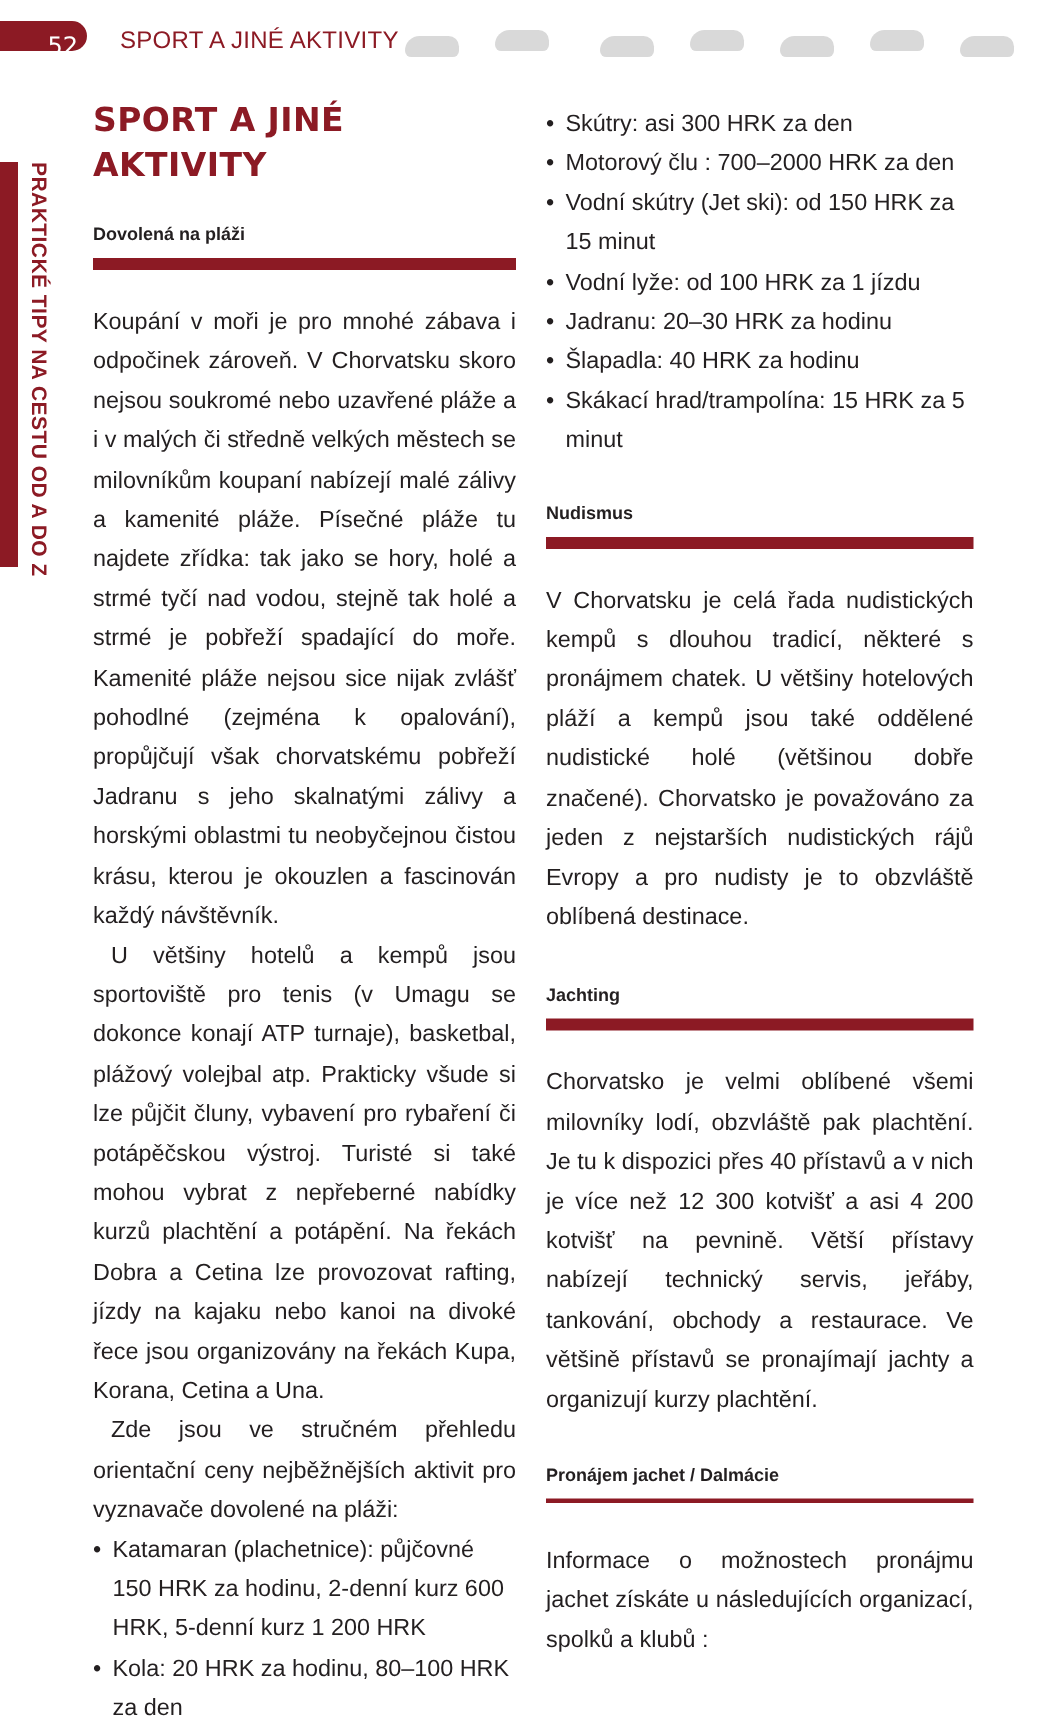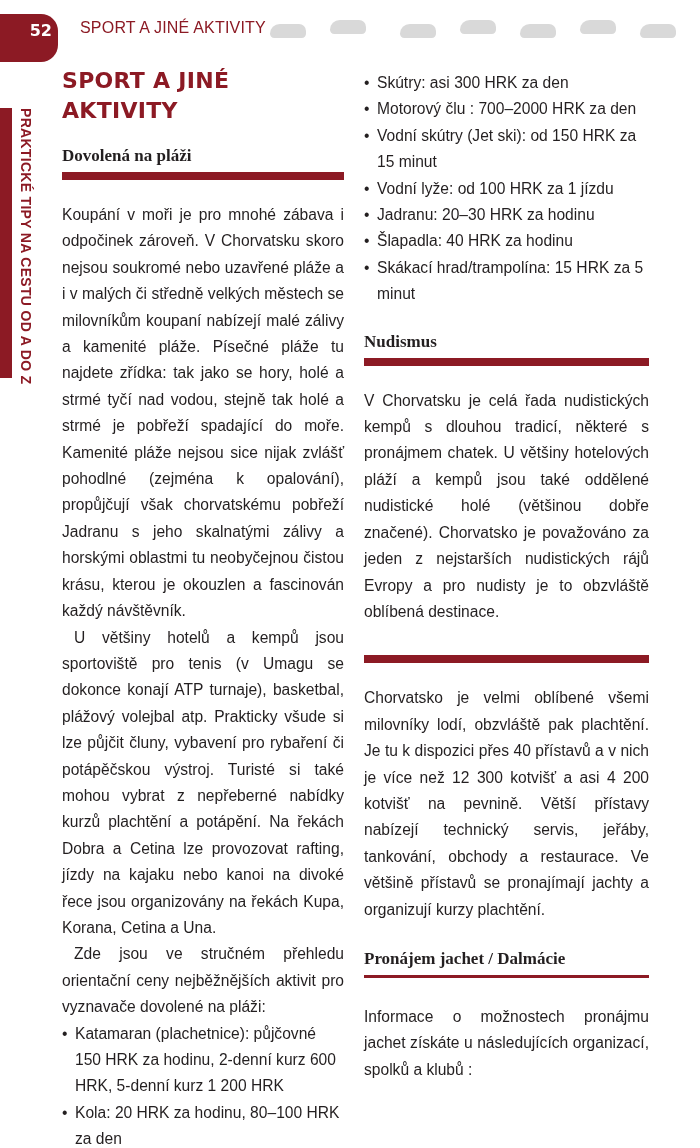--- a/index.html
+++ b/index.html
@@ -1,36 +1,36 @@
 <!DOCTYPE html>
 <html><head>
 <meta charset="utf-8">
 <style>
   html, body { margin:0; padding:0; background:#ffffff; }
   body { width:700px; height:1148px; position:relative; overflow:hidden;
          font-family:"DejaVu Sans", sans-serif; color:#231f20; }
   .header { position:absolute; left:0; top:14px; width:700px; height:34px; }
-  .page-num { position:absolute; left:0; top:0; width:58px; height:48px; background:#8c1a24;
-              border-radius:0 17px 17px 0; color:#fff; font-weight:bold; font-size:16px;
+  .page-num { position:absolute; left:0; top:0; width:58px; height:20px; background:#8c1a24;
+              border-radius:0 17px 17px 0; color:#fff; font-weight:normal; font-size:16px;
               line-height:34px; text-align:right; padding-right:6px; box-sizing:border-box; }
   .running-head { position:absolute; left:80px; top:5px; color:#8c1a24; font-size:16px;
                   font-family:"Liberation Sans", sans-serif; letter-spacing:0.2px; }
   .footprints { position:absolute; left:270px; top:2px; width:430px; height:30px; }
   .fp { position:absolute; top:8px; width:36px; height:14px; background:#d9d9d9; border-radius:14px 10px 6px 6px; }
   .sidebar { position:absolute; left:0; top:108px; width:12px; height:270px; background:#8c1a24; }
   .side-label { position:absolute; left:18px; top:108px; width:20px; height:270px; }
   .side-label span { position:absolute; left:0; top:0; writing-mode:vertical-rl; color:#8c1a24;
                      font-weight:bold; font-size:14px; font-family:"Liberation Sans", sans-serif;
                      letter-spacing:0.3px; white-space:nowrap; }
   .col { position:absolute; font-family:"Liberation Sans", sans-serif; font-size:15.6px; line-height:26.4px; }
   .col-left { left:62px; top:66px; width:282px; }
   .col-right { left:364px; top:70px; width:285px; }
   .main-title { color:#8c1a24; font-weight:bold; font-size:22px; line-height:30px; margin:0 0 18px 0;
                 font-family:"DejaVu Sans", sans-serif; letter-spacing:0.3px; }
-  .sect-title { font-weight:bold; font-size:17px; line-height:24px; margin:0; font-family:Liberation Serif, serif; }
+  .sect-title { font-weight:bold; font-size:12px; line-height:24px; margin:0; font-family:Liberation Sans, sans-serif; }
   .rule { height:8px; background:#8c1a24; margin:4px 0 22px 0; }
   .rule.thin { height:3px; margin:4px 0 26px 0; }
   p { margin:0; text-align:justify; }
   .indent { text-indent:12px; }
   ul { list-style:none; margin:0; padding:0; }
   li { position:relative; padding-left:13px; }
   li::before { content:"•"; position:absolute; left:0; top:0; }
   b { font-weight:normal; }
 </style>
 </head>
@@ -77,19 +77,20 @@
     <li><b>Vodní lyže</b><span>: od 100 HRK za 1 jízdu</span></li>
     <li><b>Jadranu</b><span>: 20–30 HRK za hodinu</span></li>
     <li><b>Šlapadla</b><span>: 40 HRK za hodinu</span></li>
     <li><b>Skákací hrad/trampolína</b><span>: 15 HRK za 5 minut</span></li>
   </ul>
   <div style="height:22px;"></div>
   <h2 class="sect-title">Nudismus</h2>
   <div class="rule"></div>
   <p><span>V Chorvatsku je celá řada </span><b>nudistických kempů</b><span> s dlouhou tradicí, některé s pronájmem chatek. U většiny hotelových pláží a kempů jsou také oddělené </span><b>nudistické holé</b><span> (většinou dobře značené). Chorvatsko je považováno za jeden z nejstarších nudistických rájů Evropy a pro nudisty je to obzvláště oblíbená destinace.</span></p>
   <div style="height:26px;"></div>
+  <h2 class="sect-title">Jachting</h2>
   <div class="rule"></div>
   <p>Chorvatsko je velmi oblíbené všemi milovníky lodí, obzvláště pak plachtění. Je tu k dispozici přes 40 přístavů a v nich je více než 12 300 kotvišť a asi 4 200 kotvišť na pevnině. Větší přístavy nabízejí technický servis, jeřáby, tankování, obchody a restaurace. Ve většině přístavů se pronajímají jachty a organizují kurzy plachtění.</p>
   <div style="height:24px;"></div>
   <h2 class="sect-title">Pronájem jachet / Dalmácie</h2>
   <div class="rule thin"></div>
   <p>Informace o možnostech pronájmu jachet získáte u následujících organizací, spolků a klubů :</p>
 </div>
 
 </body></html>

